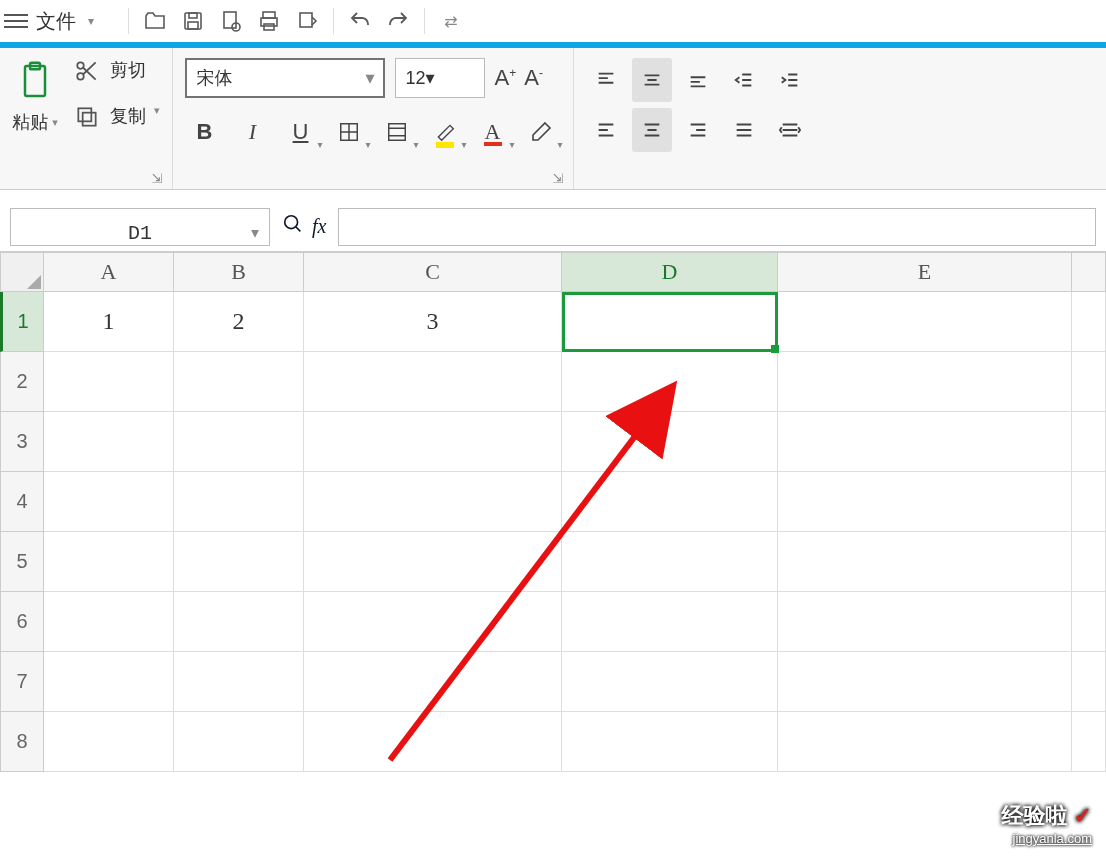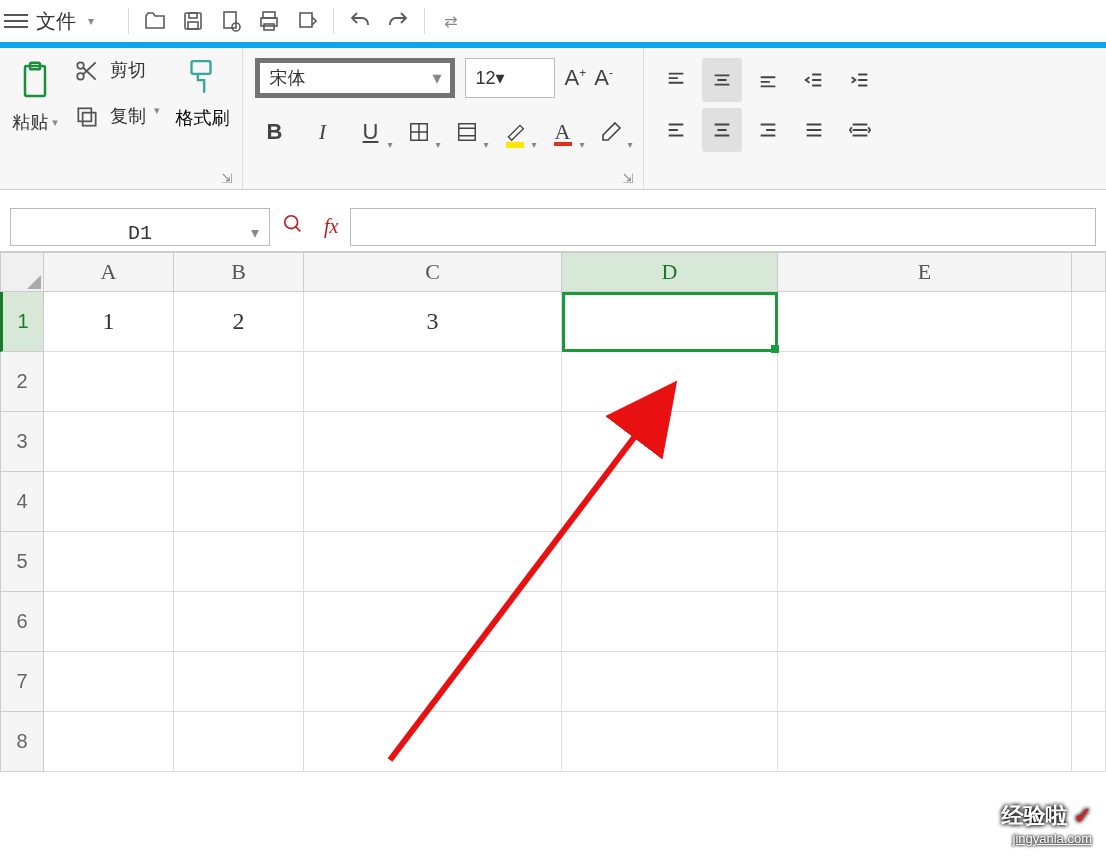--- a/index.html
+++ b/index.html
@@ -27,21 +27,21 @@
 .big-btn { width:46px; height:46px; display:flex; align-items:center; justify-content:center; color:#1a8f3a;}
 .paste-label { font-size:18px; color:#333; display:flex; align-items:center; gap:4px;}
 .clip-right { display:flex; flex-direction:column; gap:18px;}
 .clip-row { display:flex; align-items:flex-start; gap:8px; color:#333; font-size:18px;}
 .clip-row .ic { width:28px; height:28px; color:#555;}
 .format-col { display:flex; flex-direction:column; align-items:center; gap:6px;}
 .format-col .ic { width:42px; height:42px; color:#3a9;}
 
 
 .font-row1 { display:flex; gap:10px; align-items:center; margin-bottom:14px;}
-.font-select { width:200px; height:40px; border:5px solid #737373; background:#fff; display:flex; align-items:center; padding:0 10px; font-size:18px; color:#333; position:relative;}
+.font-select { width:200px; height:40px; border:2px solid #737373; background:#fff; display:flex; align-items:center; padding:0 10px; font-size:18px; color:#333; position:relative;}
 .font-select .dd-ar { position:absolute; right:8px; color:#888;}
 .size-select { width:90px; height:40px; border:1px solid #bbb; background:#fff; display:flex; align-items:center; padding:0 10px; font-size:18px; color:#333; position:relative;}
 .font-scale { display:flex; gap:8px; font-size:22px; color:#444;}
 .font-row2 { display:flex; gap:8px; align-items:center;}
 .fbtn { width:40px; height:40px; display:flex; align-items:center; justify-content:center; color:#444; font-size:22px; cursor:pointer; position:relative;}
 .fbtn.bold{font-weight:bold;}
 .fbtn.italic{font-style:italic; font-family:serif;}
 .fbtn.underline{text-decoration:underline;}
 .fbtn .sm-dd{position:absolute; right:-2px; bottom:2px; font-size:10px; color:#888;}
 .highlight-swatch{width:18px; height:6px; background:#ffe600; position:absolute; bottom:4px;}
@@ -49,21 +49,21 @@
 
 
 .align-grid { display:grid; grid-template-columns: repeat(5, 40px); grid-template-rows: repeat(2, 44px); gap:6px;}
 .abtn { display:flex; align-items:center; justify-content:center; color:#444; font-size:20px; cursor:pointer;}
 .abtn.sel { background:#e0e0e0; border-radius:3px;}
 
 
 .fbar { display:flex; align-items:center; height:50px; padding:6px 10px; gap:12px; border-bottom:1px solid #ccc; margin-top:12px;}
 .namebox { width:260px; height:38px; border:1px solid #bbb; background:#fff; display:flex; align-items:flex-end; justify-content:center; font-size:20px; font-family:"Courier New",monospace; color:#333; position:relative;}
 .namebox .dd-ar{position:absolute; right:8px; color:#888;}
-.fbar .fx-icons{display:flex; gap:20px; align-items:center; color:#b91c1c; font-size:20px;}
+.fbar .fx-icons{display:flex; gap:8px; align-items:center; color:#0f172a; font-size:20px;}
 .fx-text{font-style:italic; font-family:serif;}
 .formula-input{flex:1; height:38px; border:1px solid #bbb; background:#fff;}
 
 
 .grid { position:relative;}
 .colheads { display:flex; height:40px;}
 .corner-cell{width:44px; border:1px solid #ccc; background:#f0f0f0; display:flex; align-items:flex-end; justify-content:flex-end; padding:2px;}
 .corner-tri{width:0;height:0;border-left:14px solid transparent; border-bottom:14px solid #aaa;}
 .colhead{border:1px solid #ccc; border-left:none; background:#f5f5f5; display:flex; align-items:center; justify-content:center; font-size:22px; font-family:"Times New Roman",serif; color:#555;}
 .colhead.sel{background:#d8e8d8; color:#1a7a2a;}
@@ -172,29 +172,20 @@
         </div>
         <div class="clip-row">
           <span class="ic"><svg width="26" height="26" viewBox="0 0 24 24" fill="none" stroke="currentColor" stroke-width="1.6">
                 <rect x="8" y="8" width="12" height="12"></rect>
                 <rect x="4" y="4" width="12" height="12"></rect>
               </svg></span>
           <span>复制</span>
           <span style="font-size:11px;color:#888;">▾</span>
         </div>
       </div>
-      <div class="format-col">
-        <div class="ic">
-          <svg width="38" height="38" viewBox="0 0 24 24" fill="none" stroke="currentColor" stroke-width="1.5">
-              <rect x="6" y="2" width="12" height="8" rx="1"></rect>
-              <path d="M10 10v4h4v8"></path>
-            </svg>
-        </div>
-        <span style="font-size:18px;">格式刷</span>
-      </div>
     </div>
     <div class="corner-launch">⇲</div>
   </div>
 
   <div class="ribbon-group" style="flex:0 0 auto;">
     <div class="font-row1">
       <div class="font-select">
         <span>宋体</span>
         <span class="dd-ar">▾</span>
       </div>

